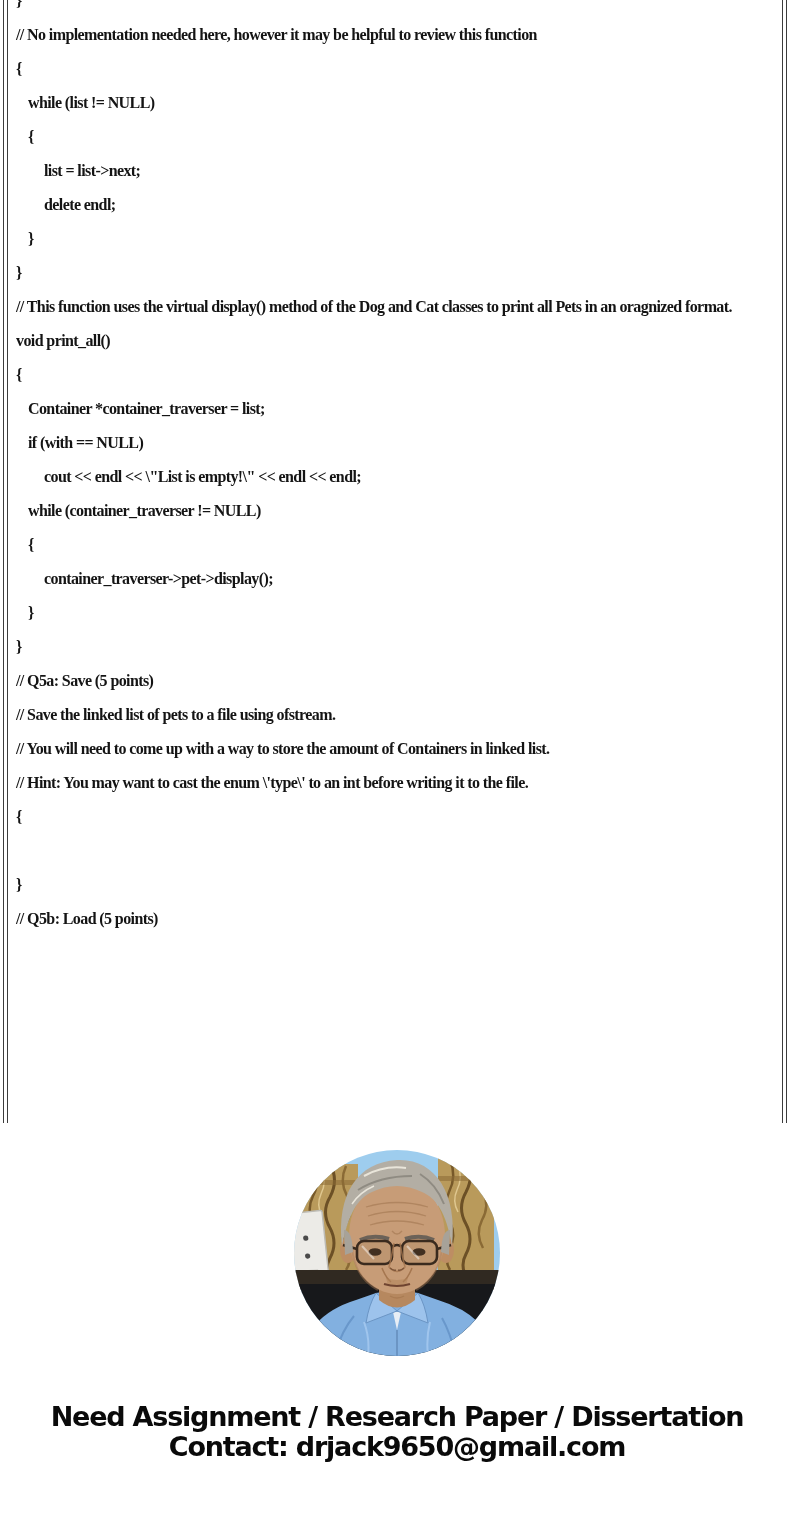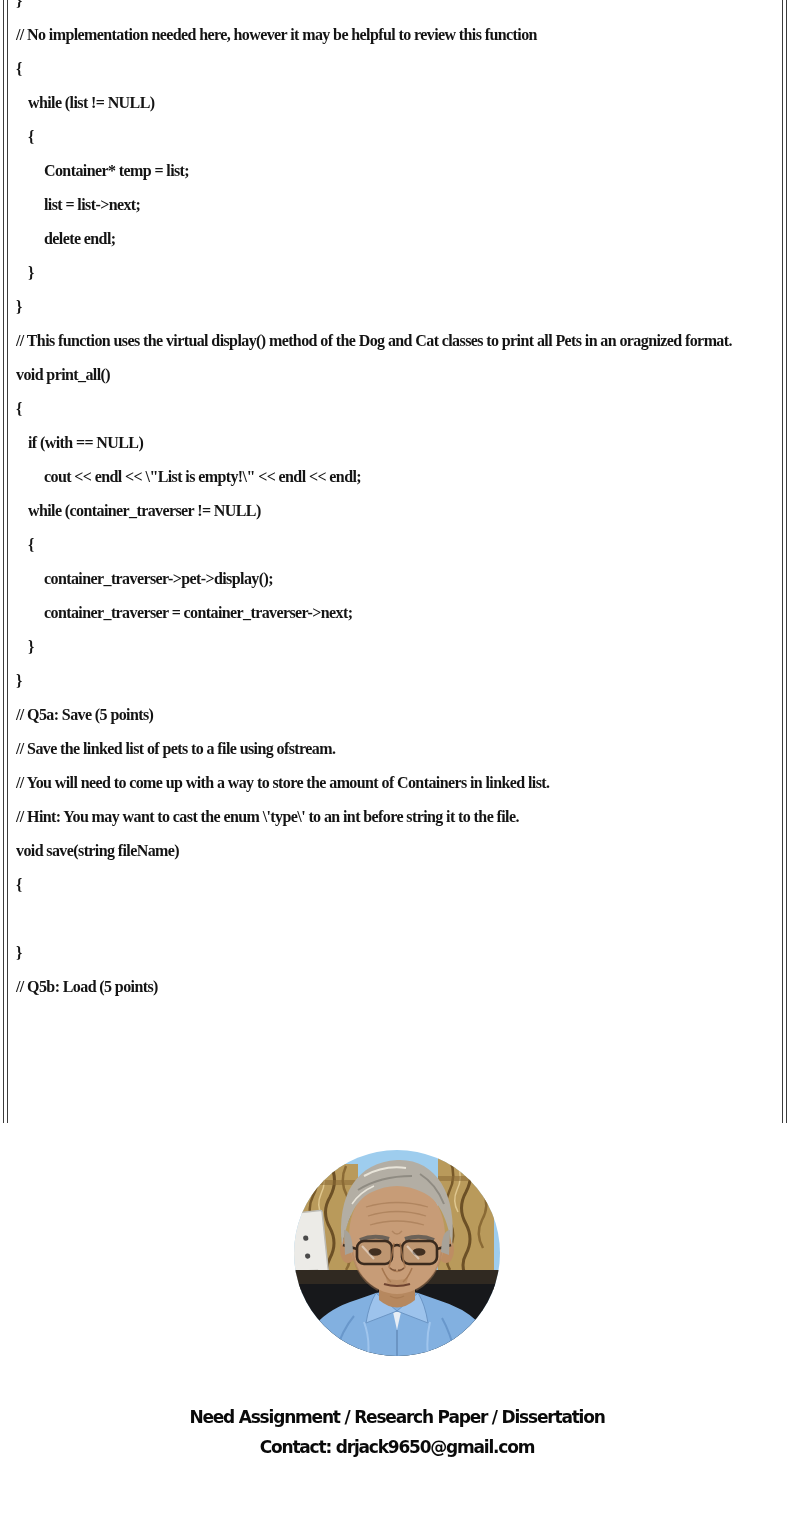--- a/index.html
+++ b/index.html
@@ -53,60 +53,58 @@
   }
 
   
   .footer {
     position: absolute;
     top: 1402px; left: 0;
     width: 794px;
     text-align: center;
     font-family: "DejaVu Sans", sans-serif;
     font-weight: bold;
-    font-size: 17px;
+    font-size: 27px;
     line-height: 30px;
     letter-spacing: -1.2px;
     color: var(--footer-text, #0a0a0a);
   }
 </style>
 </head>
 <body>
 
 <div id="page">
 
   <div class="codebox">
     <div class="codebox-inner">
       <div class="code-lines">
           <p class="ln ind0">}</p>
           <p class="ln ind0">// No implementation needed here, however it may be helpful to review this function</p>
           <p class="ln ind0">{</p>
           <p class="ln ind1">while (list != NULL)</p>
           <p class="ln ind1">{</p>
-          <p class="ln ind2">Container* temp = list;</p>
           <p class="ln ind2">list = list-&gt;next;</p>
           <p class="ln ind2">delete endl;</p>
           <p class="ln ind1">}</p>
           <p class="ln ind0">}</p>
           <p class="ln ind0">// This function uses the virtual display() method of the Dog and Cat classes to print all Pets in an oragnized format.</p>
           <p class="ln ind0">void print_all()</p>
           <p class="ln ind0">{</p>
+          <p class="ln ind1">Container *container_traverser = list;</p>
           <p class="ln ind1">if (with == NULL)</p>
           <p class="ln ind2">cout &lt;&lt; endl &lt;&lt; \"List is empty!\" &lt;&lt; endl &lt;&lt; endl;</p>
           <p class="ln ind1">while (container_traverser != NULL)</p>
           <p class="ln ind1">{</p>
           <p class="ln ind2">container_traverser-&gt;pet-&gt;display();</p>
-          <p class="ln ind2">container_traverser = container_traverser-&gt;next;</p>
           <p class="ln ind1">}</p>
           <p class="ln ind0">}</p>
           <p class="ln ind0">// Q5a: Save (5 points)</p>
           <p class="ln ind0">// Save the linked list of pets to a file using ofstream.</p>
           <p class="ln ind0">// You will need to come up with a way to store the amount of Containers in linked list.</p>
-          <p class="ln ind0">// Hint: You may want to cast the enum \'type\' to an int before string it to the file.</p>
-          <p class="ln ind0">void save(string fileName)</p>
+          <p class="ln ind0">// Hint: You may want to cast the enum \'type\' to an int before writing it to the file.</p>
           <p class="ln ind0">{</p>
           <p class="ln ind0">&nbsp;</p>
           <p class="ln ind0">}</p>
           <p class="ln ind0">// Q5b: Load (5 points)</p>
         </div>
     </div>
   </div>
 
   <svg class="avatar" viewBox="0 0 206 206" aria-hidden="true">
     <defs>

